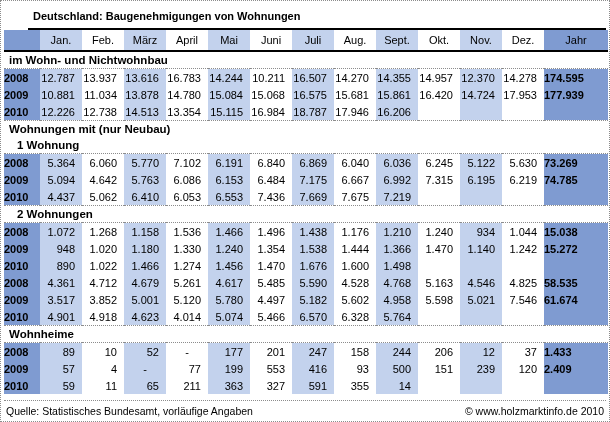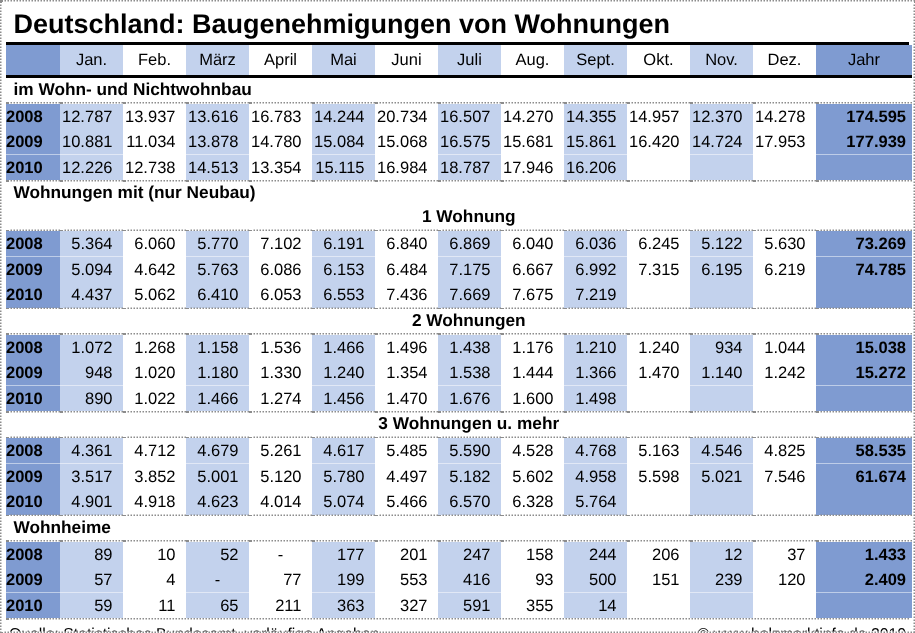--- a/index.html
+++ b/index.html
@@ -11,49 +11,50 @@
   html,body{margin:0;padding:0;background:#ffffff;}
   body{font-family:"Liberation Sans","DejaVu Sans",sans-serif;color:#000;}
   .frame{
     width:610px;height:422px;box-sizing:border-box;
     border:1px dotted var(--dot);
     background:#fff;
     display:flex;flex-direction:column;
     padding:2px 3px;overflow:hidden;
   }
   .title{
-    font-size:18px;font-weight:bold;
+    font-size:11px;font-weight:bold;
     padding:6px 4px 4px 5px;
     border-bottom:2px solid var(--line);
     line-height:15px;
+    margin-left:24px;
   }
   table{border-collapse:collapse;table-layout:fixed;width:100%;}
   th,td{font-size:11px;color:#000;white-space:nowrap;overflow:hidden;padding:0;}
   thead th{
     font-weight:normal;height:20px;
     border-bottom:2px solid var(--line);
     text-align:center;
   }
   .mid{background:var(--mid);}
   .light{background:var(--light);}
   tbody td{height:17px;}
   tr.sectionrow td{
     height:auto;background:#fff;
     border-top:1px dotted var(--dot);
     border-bottom:1px dotted var(--dot);
   }
   .seclabel{
     font-weight:bold;font-size:11.5px;
     line-height:14px;padding:1px 0 1px 5px;
   }
-  .seclabel.indent1{padding-left:13px;text-align:center;}
+  .seclabel.indent1{padding-left:13px;}
   td.year{text-align:left;font-weight:bold;background:var(--mid);}
   td.val{text-align:right;padding-right:7px;}
   td.val.dash{text-align:center;padding-right:0;}
-  td.jahr{text-align:right;font-weight:bold;background:var(--mid);padding-right:4px;}
+  td.jahr{text-align:left;font-weight:bold;background:var(--mid);padding-right:4px;}
   .footer{
     margin-top:auto;
     display:flex;justify-content:space-between;align-items:flex-end;
     border-top:1px dotted var(--dot);
     padding:4px 2px 2px 2px;
     font-size:10.5px;line-height:12px;
   }
 </style>
 </head>
 <body>
@@ -102,21 +103,21 @@
             <div class="seclabel indent0">im Wohn- und Nichtwohnbau</div>
           </td>
         </tr>
         <tr>
           <td class="year">2008</td>
           <td class="val light">12.787</td>
           <td class="val">13.937</td>
           <td class="val light">13.616</td>
           <td class="val">16.783</td>
           <td class="val light">14.244</td>
-          <td class="val">20.734</td>
+          <td class="val">10.211</td>
           <td class="val light">16.507</td>
           <td class="val">14.270</td>
           <td class="val light">14.355</td>
           <td class="val">14.957</td>
           <td class="val light">12.370</td>
           <td class="val">14.278</td>
           <td class="jahr">174.595</td>
         </tr>
         <tr>
           <td class="year">2009</td>
@@ -250,25 +251,20 @@
           <td class="val light">1.456</td>
           <td class="val">1.470</td>
           <td class="val light">1.676</td>
           <td class="val">1.600</td>
           <td class="val light">1.498</td>
           <td class="val"></td>
           <td class="val light"></td>
           <td class="val"></td>
           <td class="jahr"></td>
         </tr>
-        <tr class="sectionrow">
-          <td colspan="14">
-            <div class="seclabel indent1">3 Wohnungen u. mehr</div>
-          </td>
-        </tr>
         <tr>
           <td class="year">2008</td>
           <td class="val light">4.361</td>
           <td class="val">4.712</td>
           <td class="val light">4.679</td>
           <td class="val">5.261</td>
           <td class="val light">4.617</td>
           <td class="val">5.485</td>
           <td class="val light">5.590</td>
           <td class="val">4.528</td>

